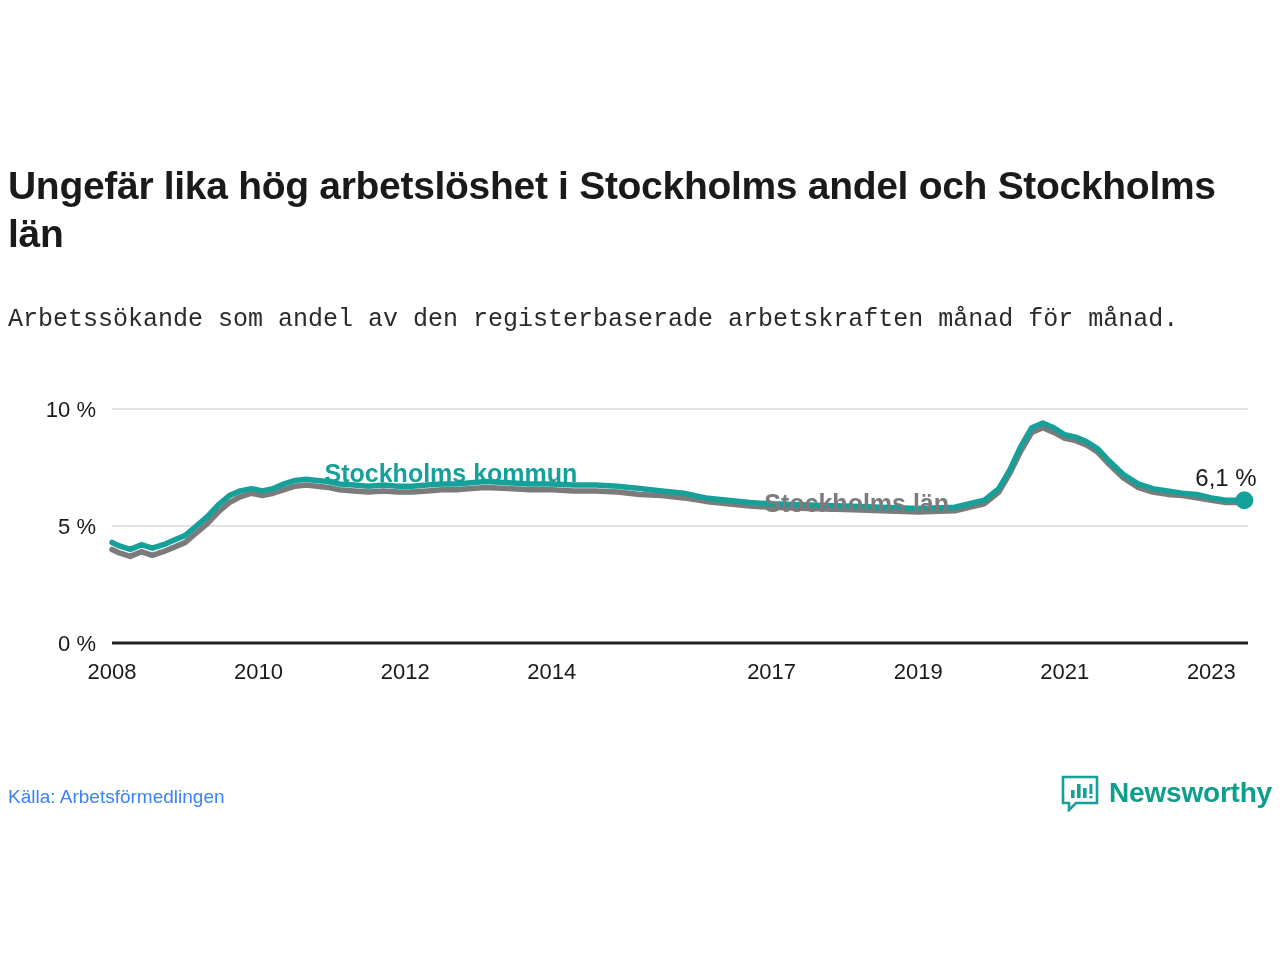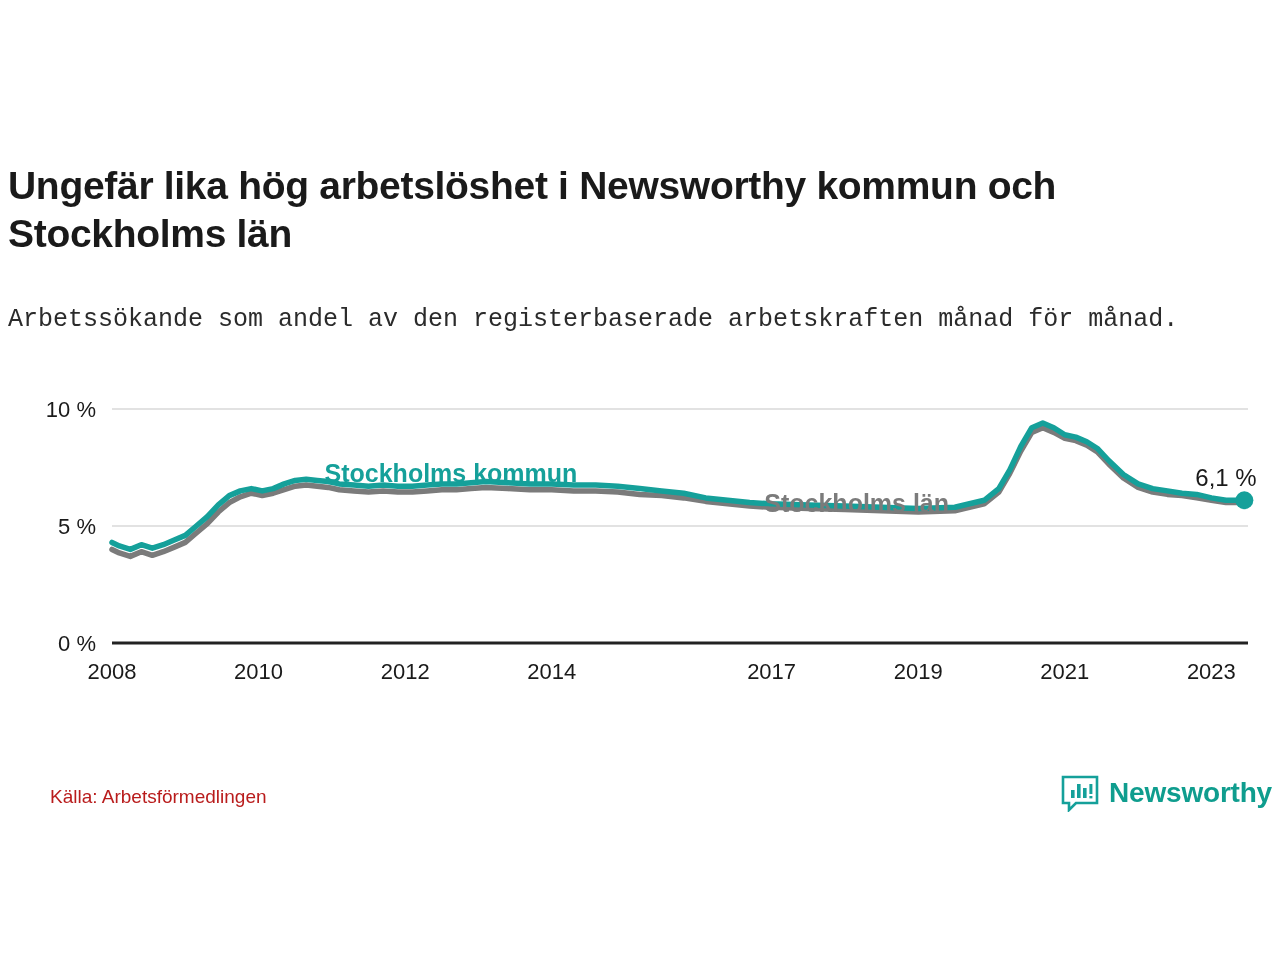--- a/index.html
+++ b/index.html
@@ -50,22 +50,21 @@
     height: 320px;
   }
   .chart-svg {
     display: block;
   }
   .footer-source {
     position: absolute;
     left: 8px;
     top: 786px;
     font-size: 19px;
-    color: #b91c1c;
-    margin-left: 42px;
+    color: #3b82f6;
   }
   .brand {
     position: absolute;
     right: 8px;
     top: 774px;
     display: flex;
     align-items: center;
     gap: 10px;
   }
   .brand-name {
@@ -78,21 +77,21 @@
     width: 38px;
     height: 38px;
     position: relative;
   }
 </style>
 </head>
 <body>
 
 <div class="page">
 
-  <h1 class="headline">Ungefär lika hög arbetslöshet i Newsworthy kommun och Stockholms län</h1>
+  <h1 class="headline">Ungefär lika hög arbetslöshet i Stockholms andel och Stockholms län</h1>
 
   <p class="subhead">Arbetssökande som andel av den registerbaserade arbetskraften månad för månad.</p>
 
   <div class="chart-area">
     <svg class="chart-svg" id="chart" width="1280" height="320" viewBox="0 0 1280 320">
         <line x1="112" y1="258" x2="1248" y2="258" stroke="#222222" stroke-width="3"></line>
         <text x="96" y="266" text-anchor="end" font-family="&quot;Liberation Sans&quot;, sans-serif" font-size="22" fill="#1a1a1a">0 %</text>
         <line x1="112" y1="141" x2="1248" y2="141" stroke="#d8d8d8" stroke-width="1.6"></line>
         <text x="96" y="149" text-anchor="end" font-family="&quot;Liberation Sans&quot;, sans-serif" font-size="22" fill="#1a1a1a">5 %</text>
         <line x1="112" y1="24" x2="1248" y2="24" stroke="#d8d8d8" stroke-width="1.6"></line>

